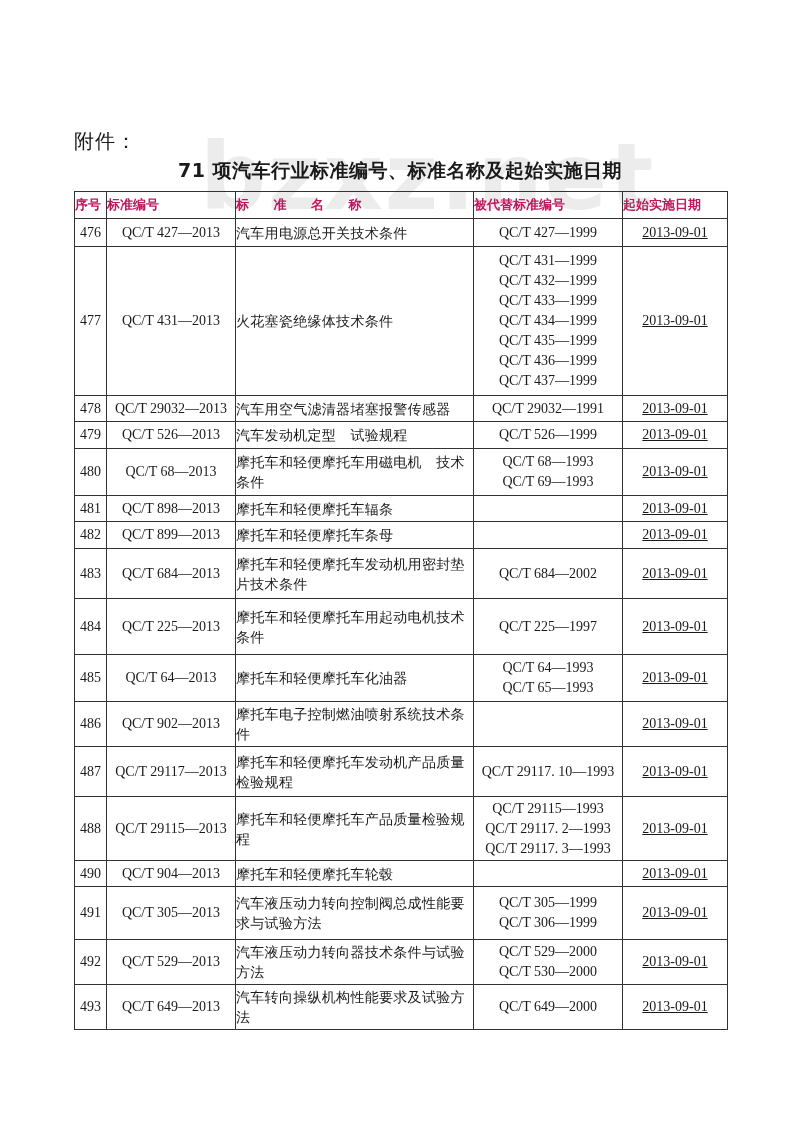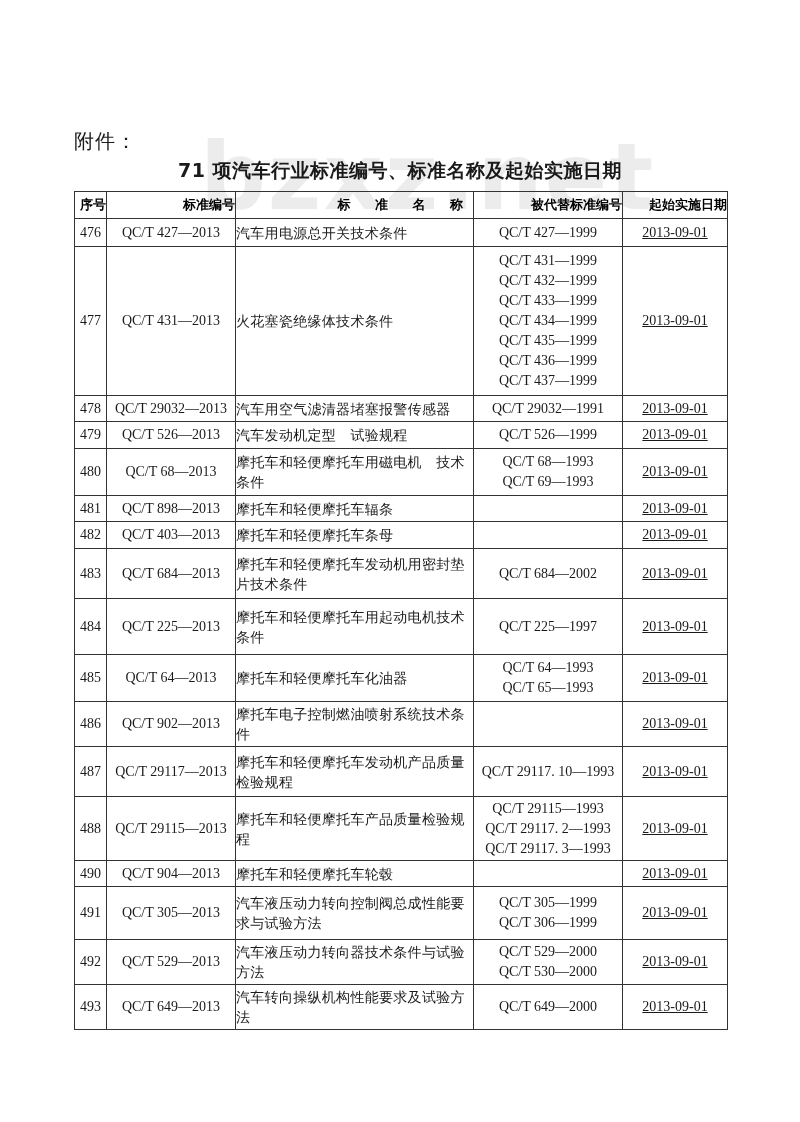--- a/index.html
+++ b/index.html
@@ -25,21 +25,21 @@
   table.std {
     position: absolute; left: 74px; top: 191px; border-collapse: collapse; z-index: 1;
     table-layout: fixed; width: 653px;
     border: 1.5px solid #222;
   }
   table.std th, table.std td {
     border: 1px solid #333; padding: 0; vertical-align: middle; overflow: hidden;
   }
   table.std th {
     font-family: "DejaVu Sans", sans-serif; font-weight: bold; font-size: 13px;
-    text-align: right; height: 26px; color: #000000;
+    text-align: left; height: 26px; color: #be185d;
   }
   table.std td { font-size: 14px; line-height: 20px; }
   td.c-no { text-align: center; font-size: 14px; }
   td.c-code { text-align: center; white-space: nowrap; font-size: 14px; }
   td.c-name { text-align: left; padding: 0 4px 0 6px; font-family: "DejaVu Sans", sans-serif; font-size: 13.5px; line-height: 20px; letter-spacing: 0.3px; }
   td.c-rep { text-align: center; font-size: 14px; line-height: 20px; white-space: nowrap; }
   td.c-date { text-align: center; font-size: 14px; text-decoration: underline; }
   th.h-name span { letter-spacing: 10px; }
 </style>
 </head>
@@ -111,21 +111,21 @@
       </tr>
       <tr style="height: 26px;">
         <td class="c-no">481</td>
         <td class="c-code">QC/T 898—2013</td>
         <td class="c-name">摩托车和轻便摩托车辐条</td>
         <td class="c-rep" style="white-space: pre-line;"></td>
         <td class="c-date">2013-09-01</td>
       </tr>
       <tr style="height: 27px; margin-left: 41px;">
         <td class="c-no">482</td>
-        <td class="c-code">QC/T 403—2013</td>
+        <td class="c-code">QC/T 899—2013</td>
         <td class="c-name">摩托车和轻便摩托车条母</td>
         <td class="c-rep" style="white-space: pre-line;"></td>
         <td class="c-date">2013-09-01</td>
       </tr>
       <tr style="height: 50px;">
         <td class="c-no">483</td>
         <td class="c-code">QC/T 684—2013</td>
         <td class="c-name">摩托车和轻便摩托车发动机用密封垫片技术条件</td>
         <td class="c-rep" style="white-space: pre-line;">QC/T 684—2002</td>
         <td class="c-date">2013-09-01</td>

